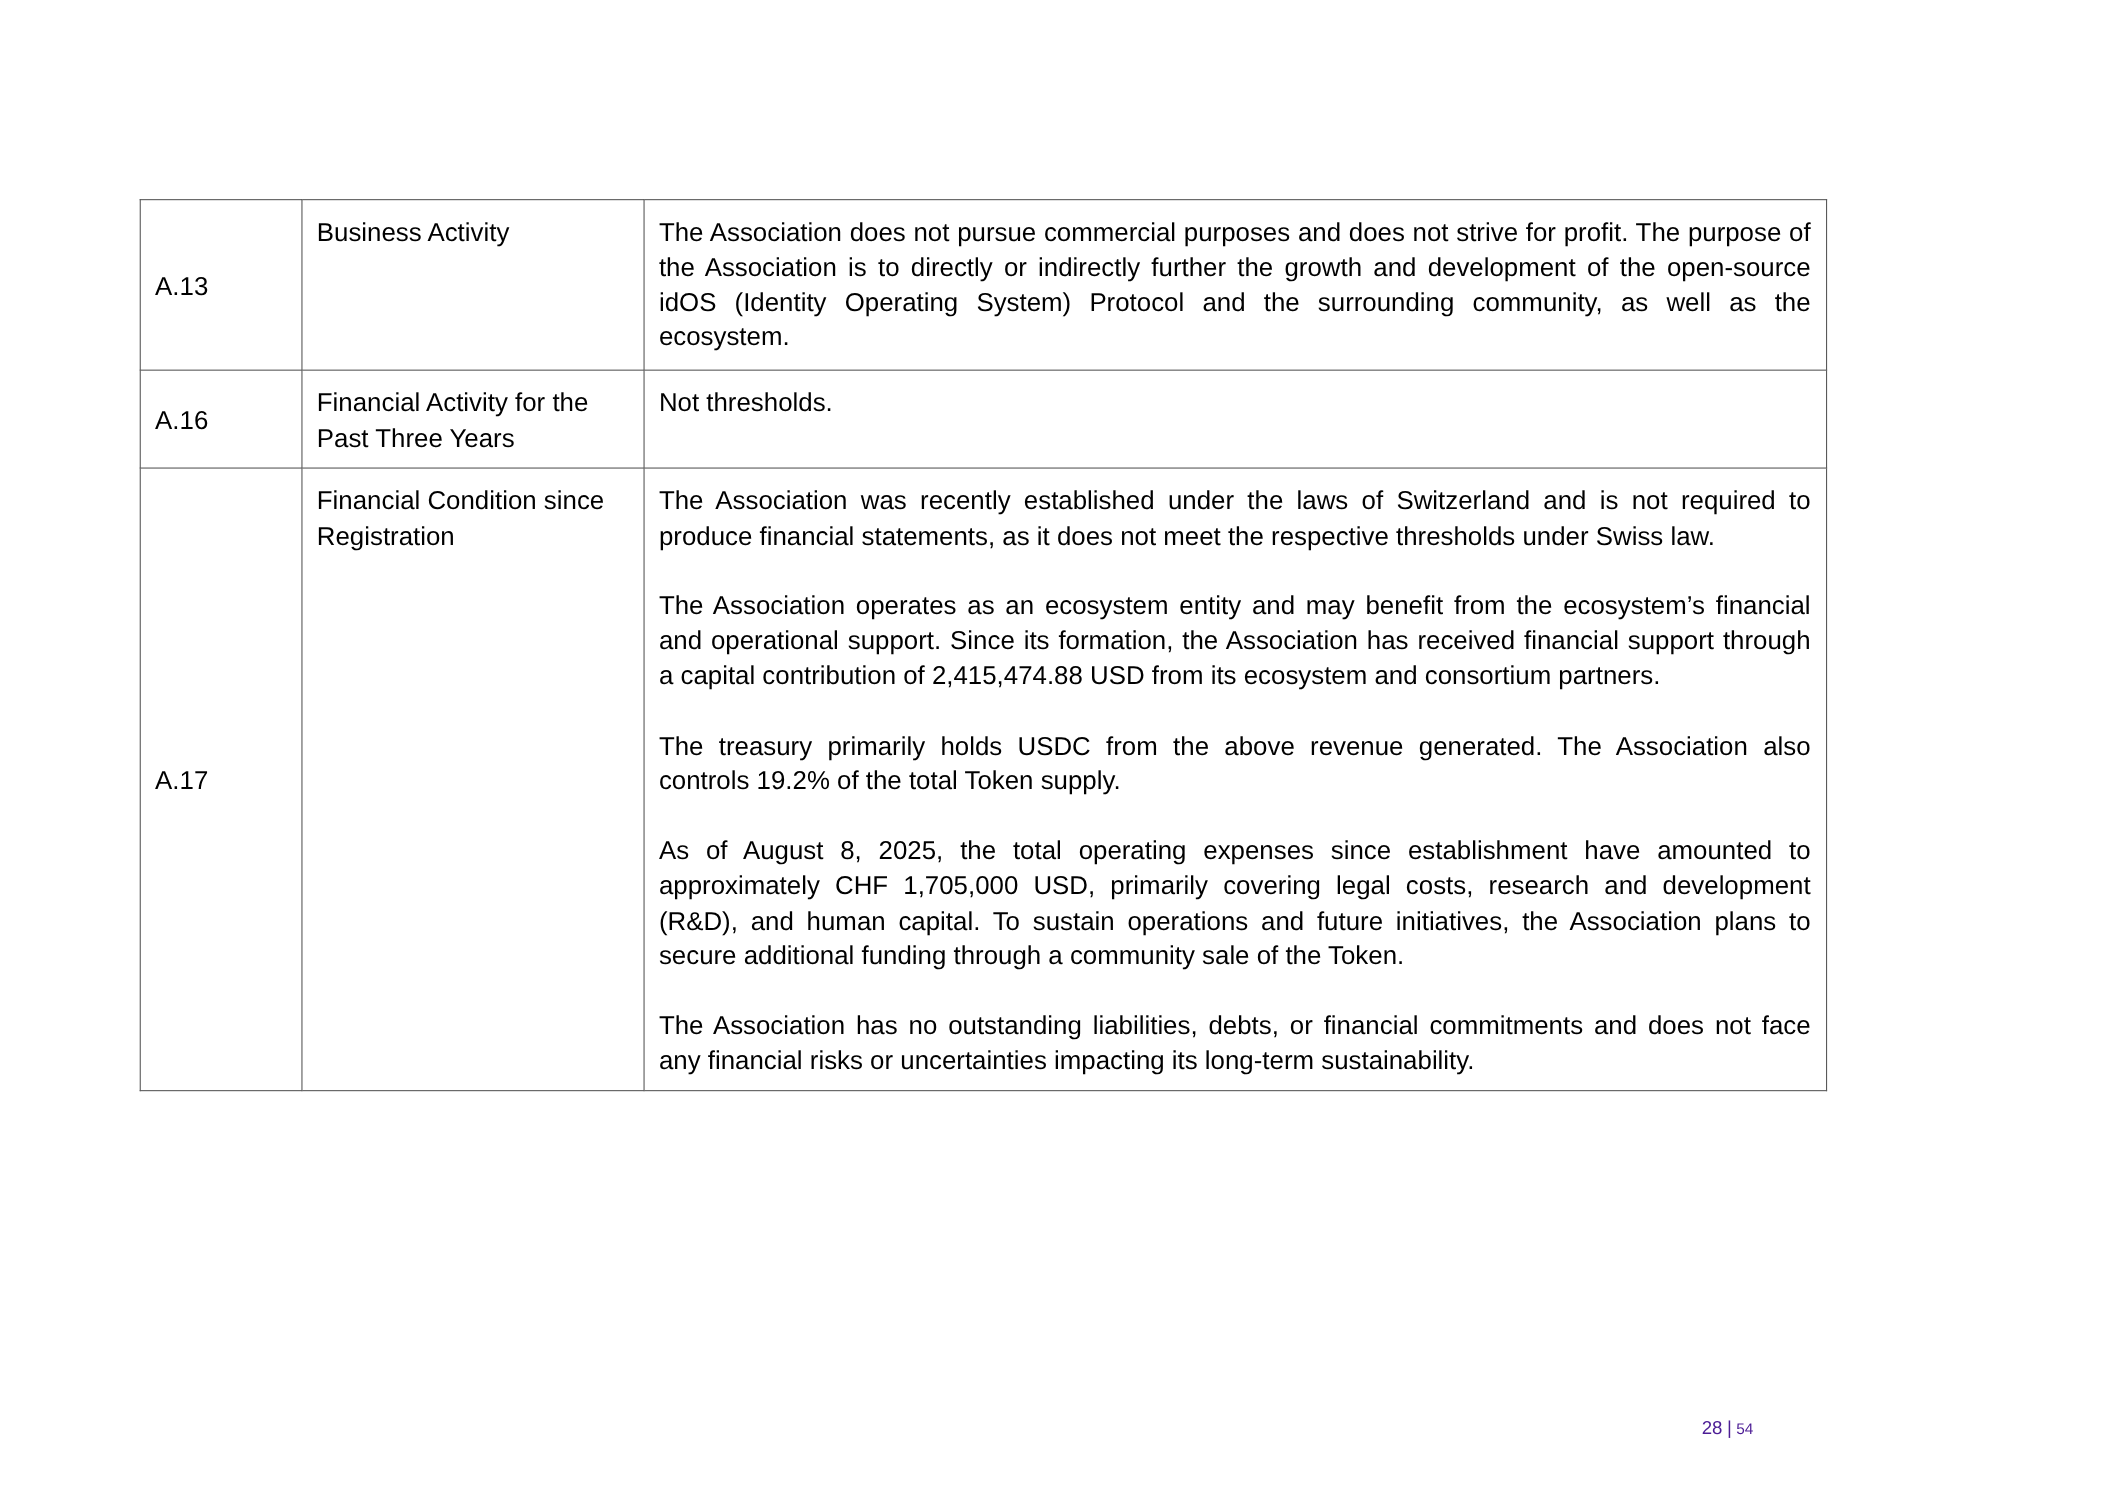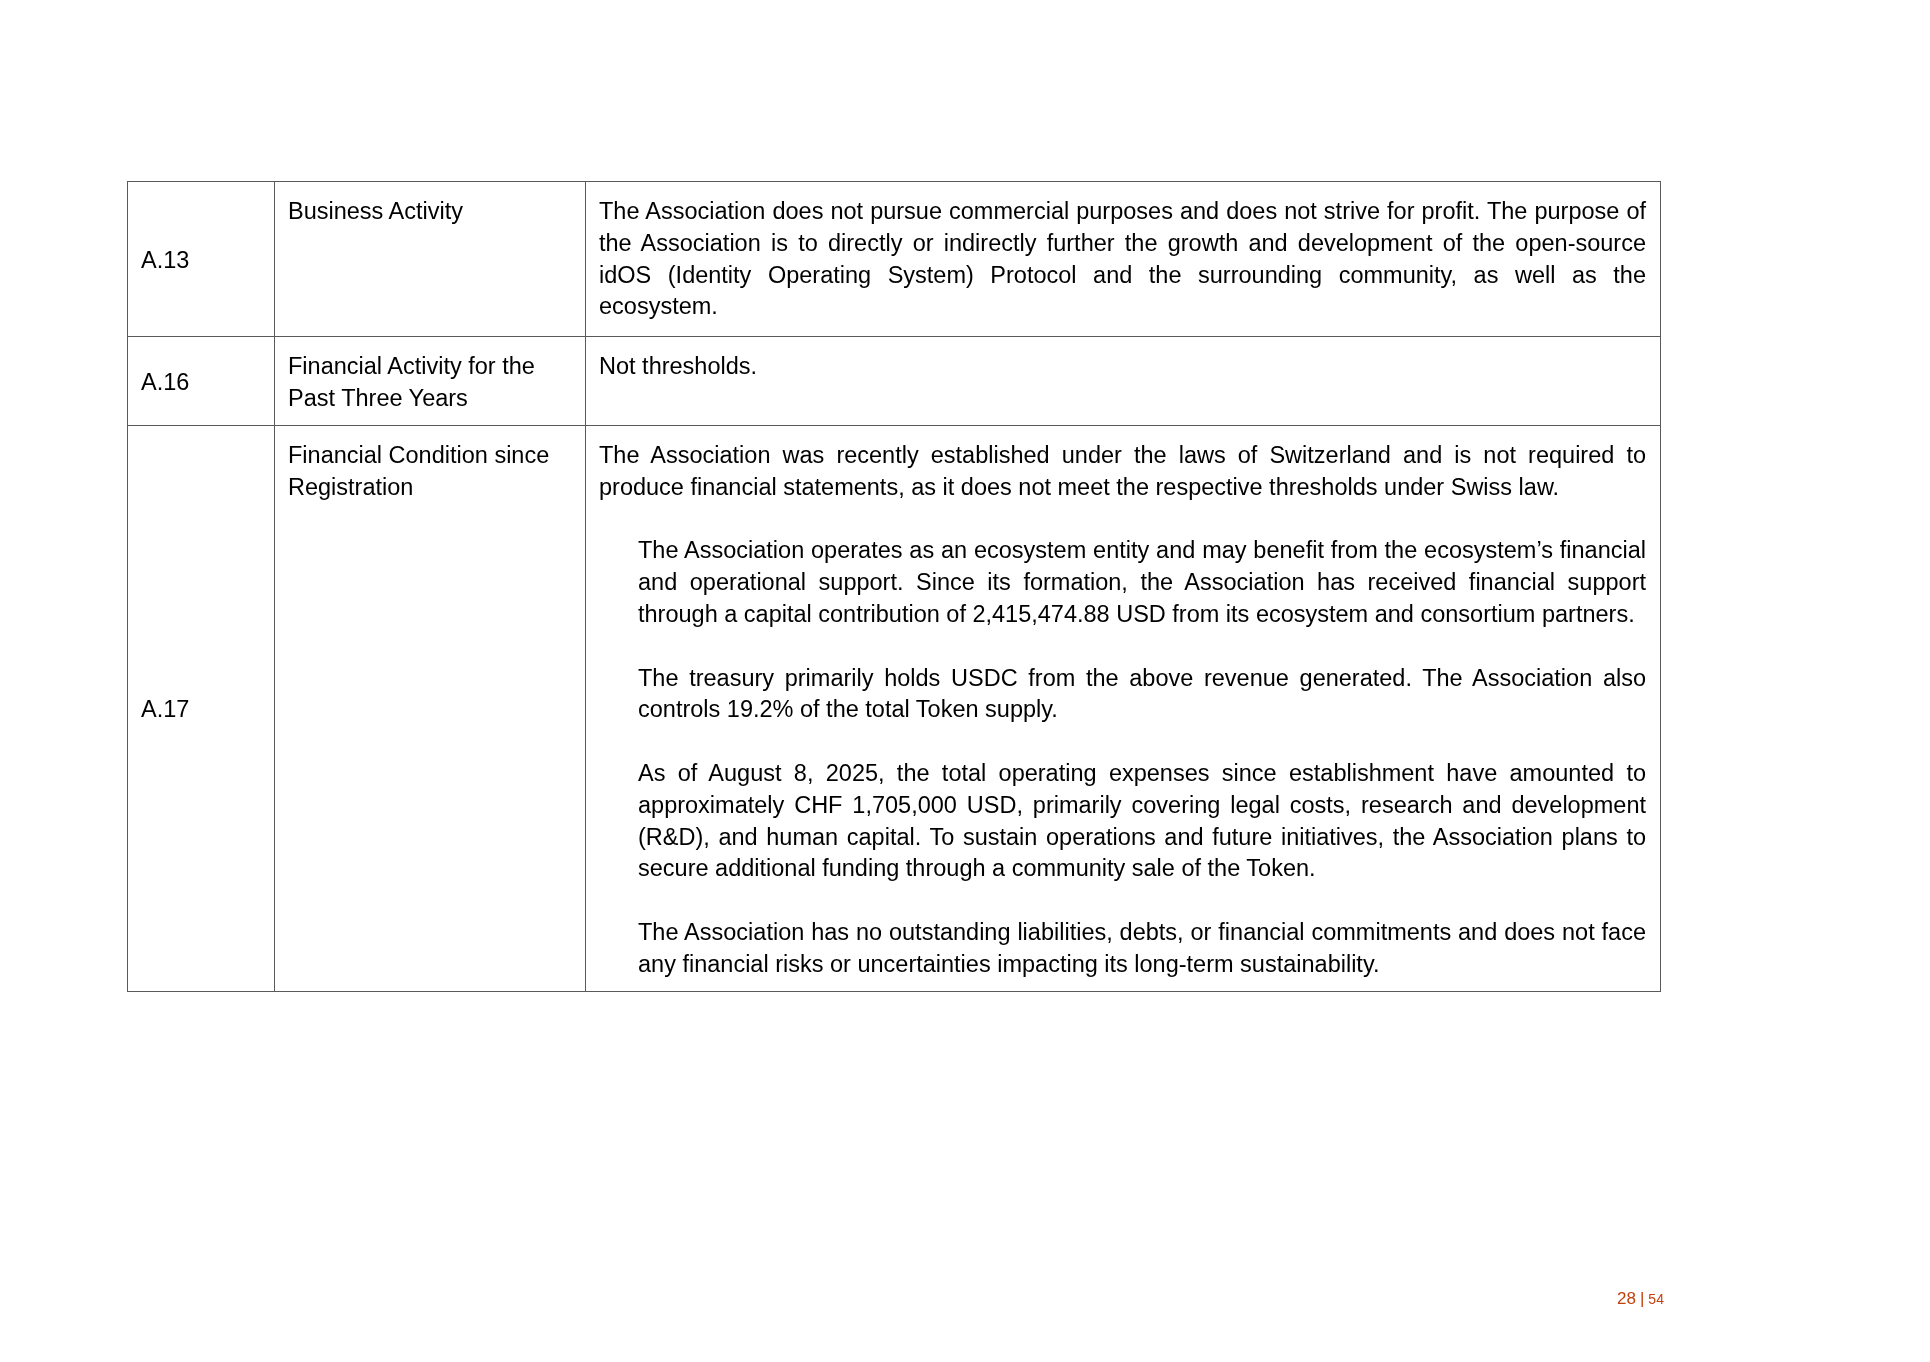--- a/index.html
+++ b/index.html
@@ -50,33 +50,32 @@
       text-align: justify;
       padding-left: 13px;
       padding-right: 14px;
     }
     .para {
       margin: 0;
       text-align: justify;
     }
     .para + .para {
       margin-top: 31.8px;
-      margin-left: 39px;
     }
     .row-a13 td { height: 130px; }
     .row-a14 td { height: 64px; }
     .row-a15 td { height: 34px; }
     .row-a16 td { height: 64px; }
     .page-number {
       position: absolute;
-      left: 1617px;
+      left: 1547px;
       top: 1289px;
       font-size: 17px;
       line-height: 20px;
-      color: #c2410c;
+      color: #4c1d95;
       white-space: nowrap;
     }
     .page-number .sep {
       margin: 0 4px;
     }
     .page-number .total {
       font-size: 14px;
     }
   </style>
 </head>

